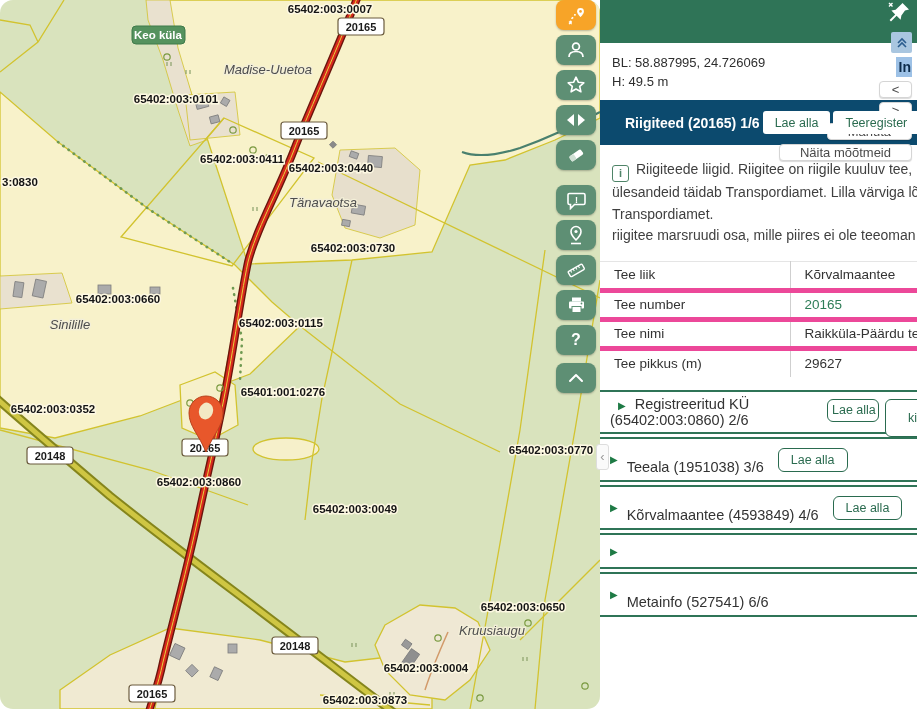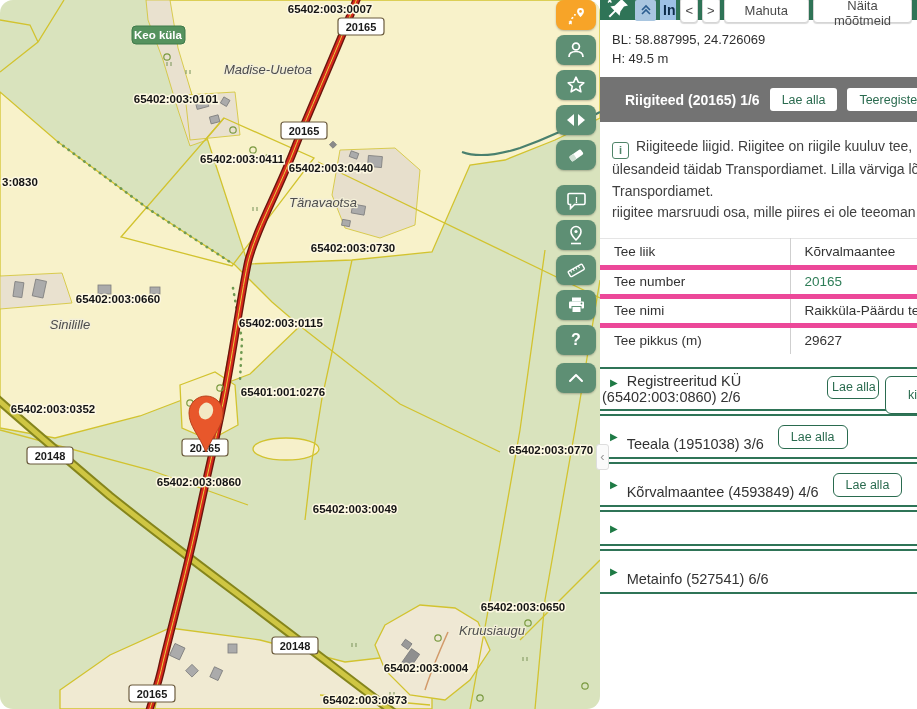--- a/index.html
+++ b/index.html
@@ -16,49 +16,49 @@
           display:flex; align-items:center; justify-content:center; cursor:pointer;
           box-shadow:0 1px 2px rgba(0,0,0,.25); color:#fff; }
   .tbtn.active { background:#f7a428; }
   .tbtn.gap-before { margin-top:10px; }
   .tbtn.gap-small { margin-top:3px; }
   .tbtn svg { display:block; }
   .tbtn .qmark { font-size:16px; font-weight:bold; color:#fff; }
 
   
   #panel { position:absolute; left:600px; top:0; width:317px; height:709px; background:#fff; overflow:hidden; }
-  .p-header { height:20px; background:#2f7457; display:flex; align-items:center; padding:0 5px; gap:4px; }
+  .p-header { height:43px; background:#2f7457; display:flex; align-items:flex-end; padding:0 5px; gap:4px;flex-direction:column; }
   .hdr-chevrons { width:21px; height:21px; background:#a9c6e0; border-radius:2px; display:flex; align-items:center; justify-content:center; flex:0 0 auto; }
   .hdr-sel { background:#9dc1e6; color:#0c2b4a; font-size:14px; padding:2px 1px 2px 3px; font-weight:bold; flex:0 0 auto; }
   .hbtn { background:#fff; border:1px solid #d5d5d5; border-radius:4px; height:26px; font-size:13px; color:#4a4a4a;
           box-shadow:0 1px 1px rgba(0,0,0,.15); cursor:pointer; font-family:inherit; }
   .hbtn.nav { width:33px; }
   .hbtn.wide { padding:0 20px; }
   .p-coords { padding:10px 12px 9px; font-size:13px; line-height:19px; color:#2e2e2e; background:#fff; }
   .sel-blue { background:#b9d4ec; }
-  .p-green-bar { height:45px; background:#737373; display:flex; align-items:center; padding-left:25px; gap:10px; }
+  .p-green-bar { height:45px; background:#0c4a6e; display:flex; align-items:center; padding-left:25px; gap:3px; }
   .p-green-bar .title { color:#fff; font-weight:bold; font-size:14px; white-space:nowrap; }
   .gbtn { background:#fff; border:none; border-radius:3px; height:23px; padding:0 12px; font-size:12.5px; color:#2a6b4f; cursor:pointer; font-family:inherit; white-space:nowrap; }
   .p-info { padding:14px 0 12px 12px; }
   .info-line { white-space:nowrap; overflow:hidden; font-size:14px; line-height:21.5px; color:#3f3f3f; }
   .info-ico { display:inline-block; width:17px; height:17px; border:1.5px solid #4f8468; border-radius:3px; color:#4f8468;
               font-size:11px; font-weight:bold; text-align:center; line-height:14px; margin-right:7px; vertical-align:-3px; font-style:normal; }
   table.ptable { border-collapse:collapse; width:360px; margin-top:2px; border-top:1px solid #e5e5e5; }
   table.ptable td { font-size:13.5px; color:#333; height:29px; padding-left:14px; white-space:nowrap; }
   table.ptable tr + tr td { border-top:5px solid #ec4899; }
   table.ptable td.val { border-left:1px solid #cfcfcf; width:170px; overflow:hidden; max-width:170px; }
   td.val.link { color:#2e7d57; }
   .sections { margin-top:13px; }
   .section { border-top:2px solid #2f7457; border-bottom:2px solid #2f7457; margin-bottom:3px; background:#fff;
              display:flex; align-items:center; padding:5px 0 5px 10px; position:relative; min-height:36px; }
   .section .tri { color:#1e7a45; font-size:10px; margin-right:9px; flex:0 0 auto; }
   .section .stitle { font-size:14.5px; color:#333; white-space:nowrap;margin-top:15px; }
   .sbtn { border:1px solid #2a6b4f; background:#fff; border-radius:6px; color:#2a6b4f; font-size:12.5px; padding:4px 12px;
           margin-left:14px; cursor:pointer; font-family:inherit; white-space:nowrap; flex:0 0 auto; }
-  .section.two-line { display:block; padding:4px 0 4px 0; }
+  .section.two-line { display:block; padding:4px 0 4px 8px; }
   .section.two-line .l1 { font-size:14.5px; color:#333; padding-left:10px; white-space:nowrap; }
   .section.two-line .l2 { font-size:14.5px; color:#333; padding-left:2px; white-space:nowrap; }
   .section.two-line .btn-a { position:absolute; left:227px; top:7px; width:52px; padding:3px 4px; margin:0; line-height:15px; }
   .section.two-line .btn-b { position:absolute; left:285px; top:7px; width:95px; height:38px; padding:3px 0 3px 22px; margin:0; text-align:left; }
 
   
   #collapse-handle { position:absolute; left:596px; top:444px; width:13px; height:26px; background:#fafafa;
                      border:1px solid #ddd; border-radius:3px; color:#9a9a9a; font-size:13px; line-height:23px;
                      text-align:center; z-index:6; cursor:pointer; }
 </style>

